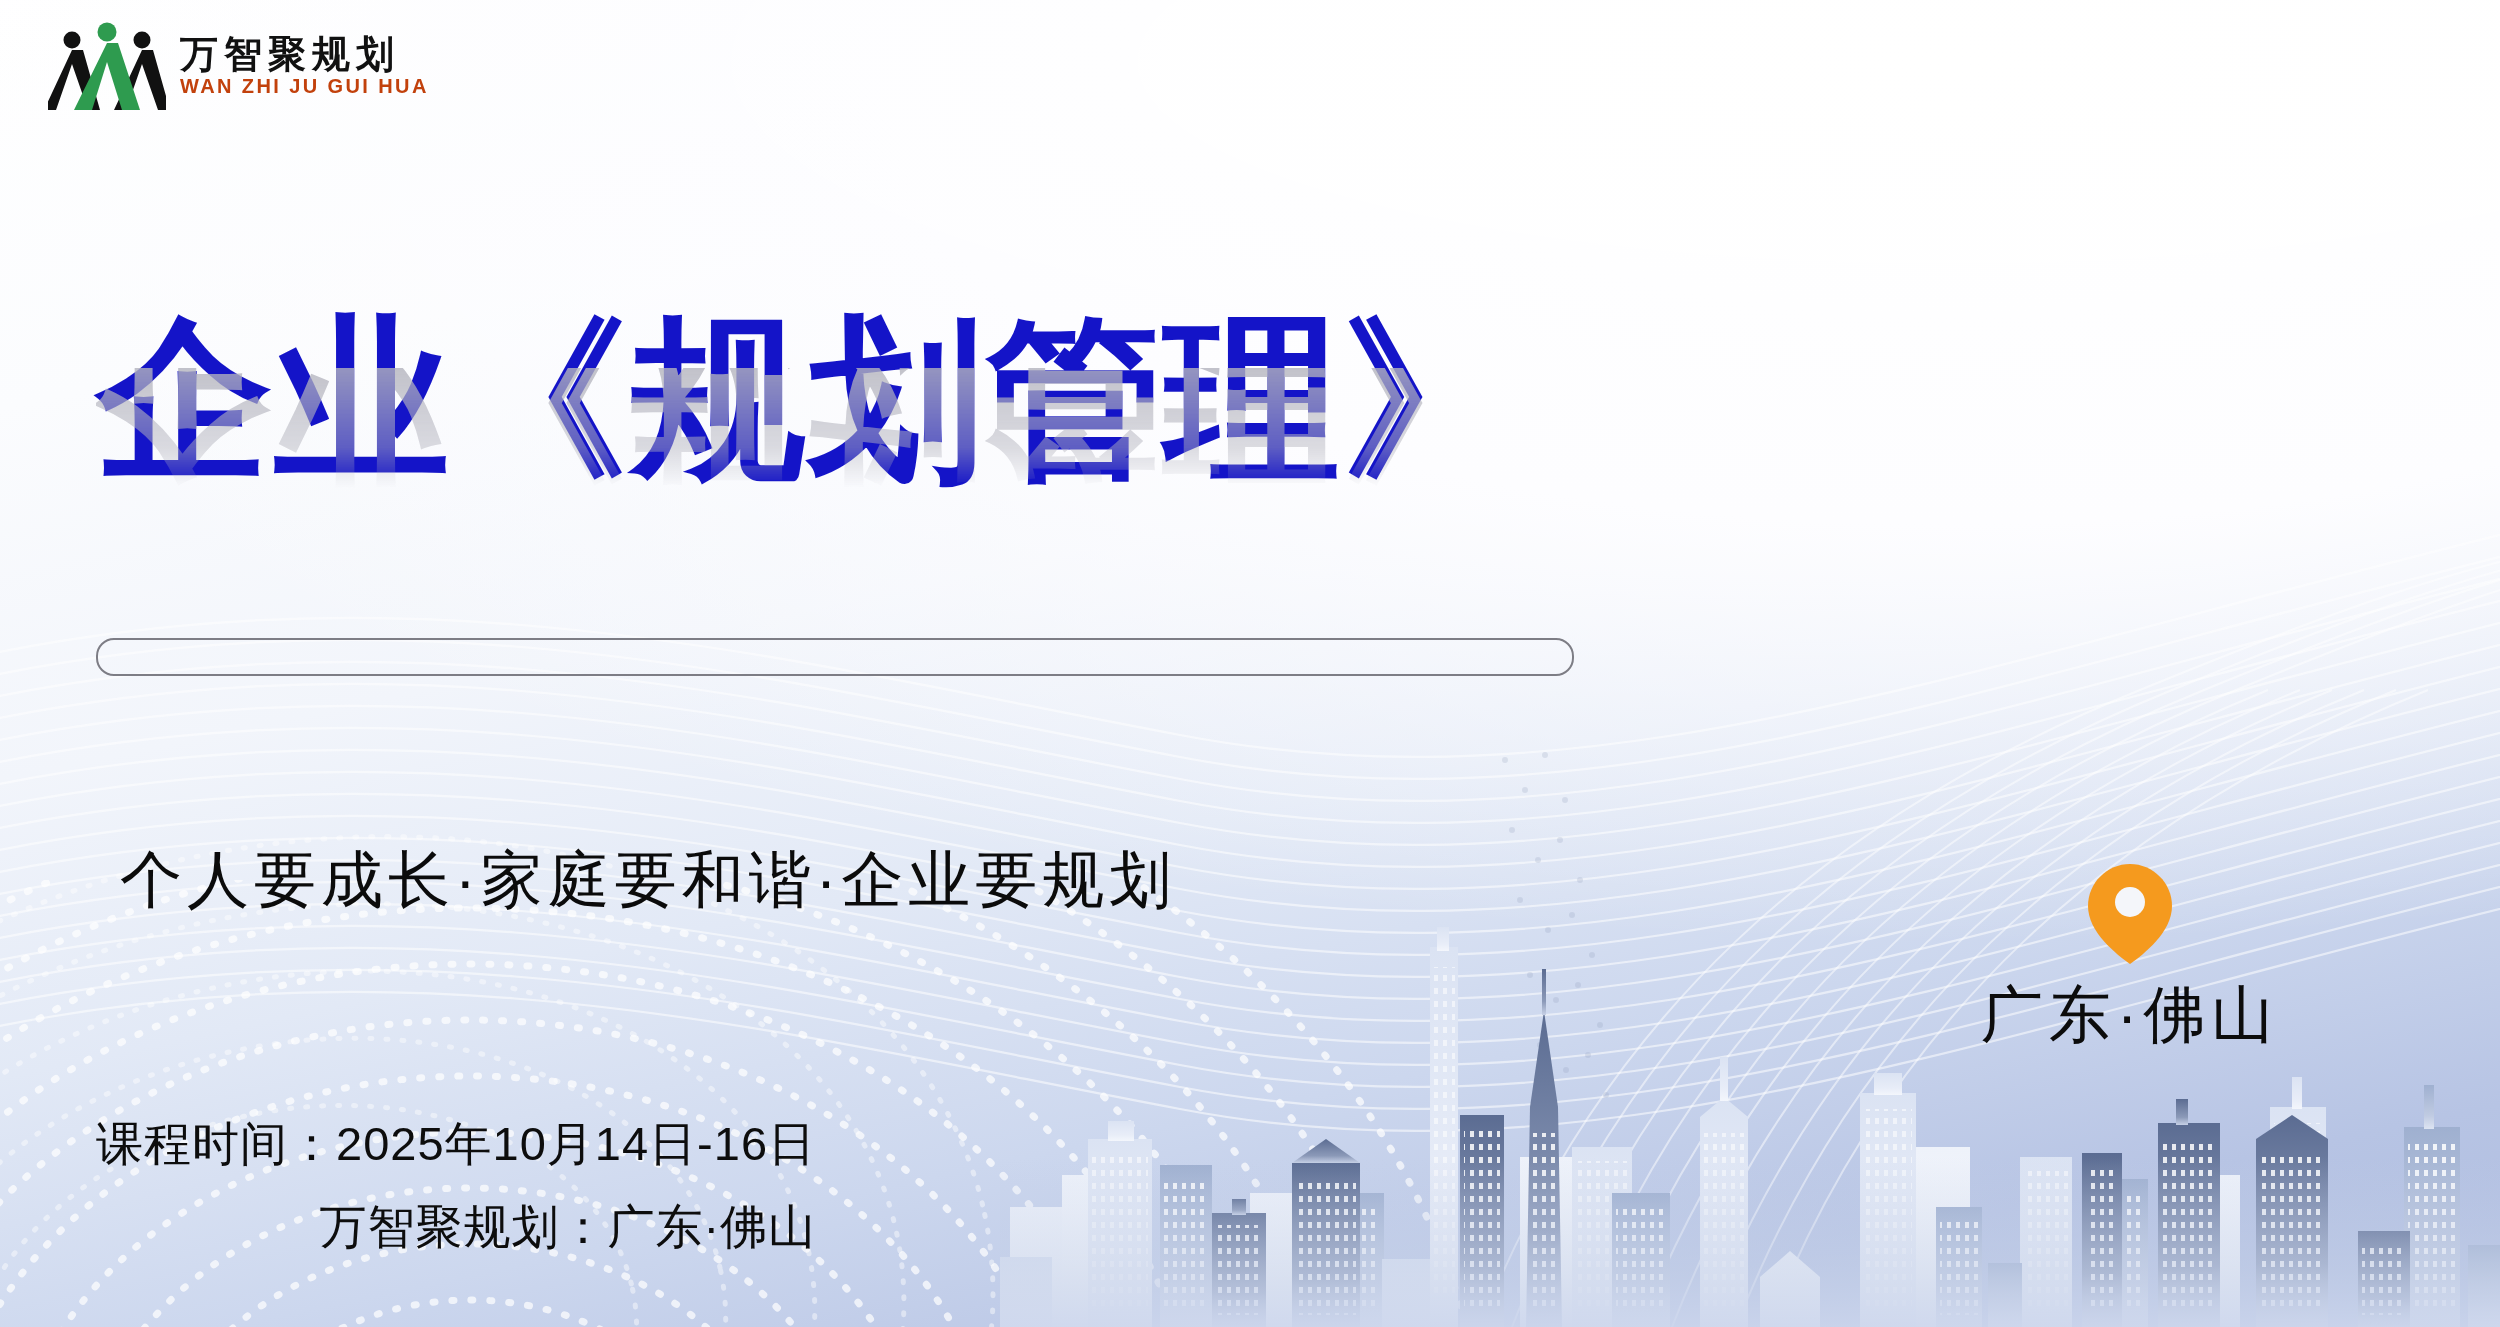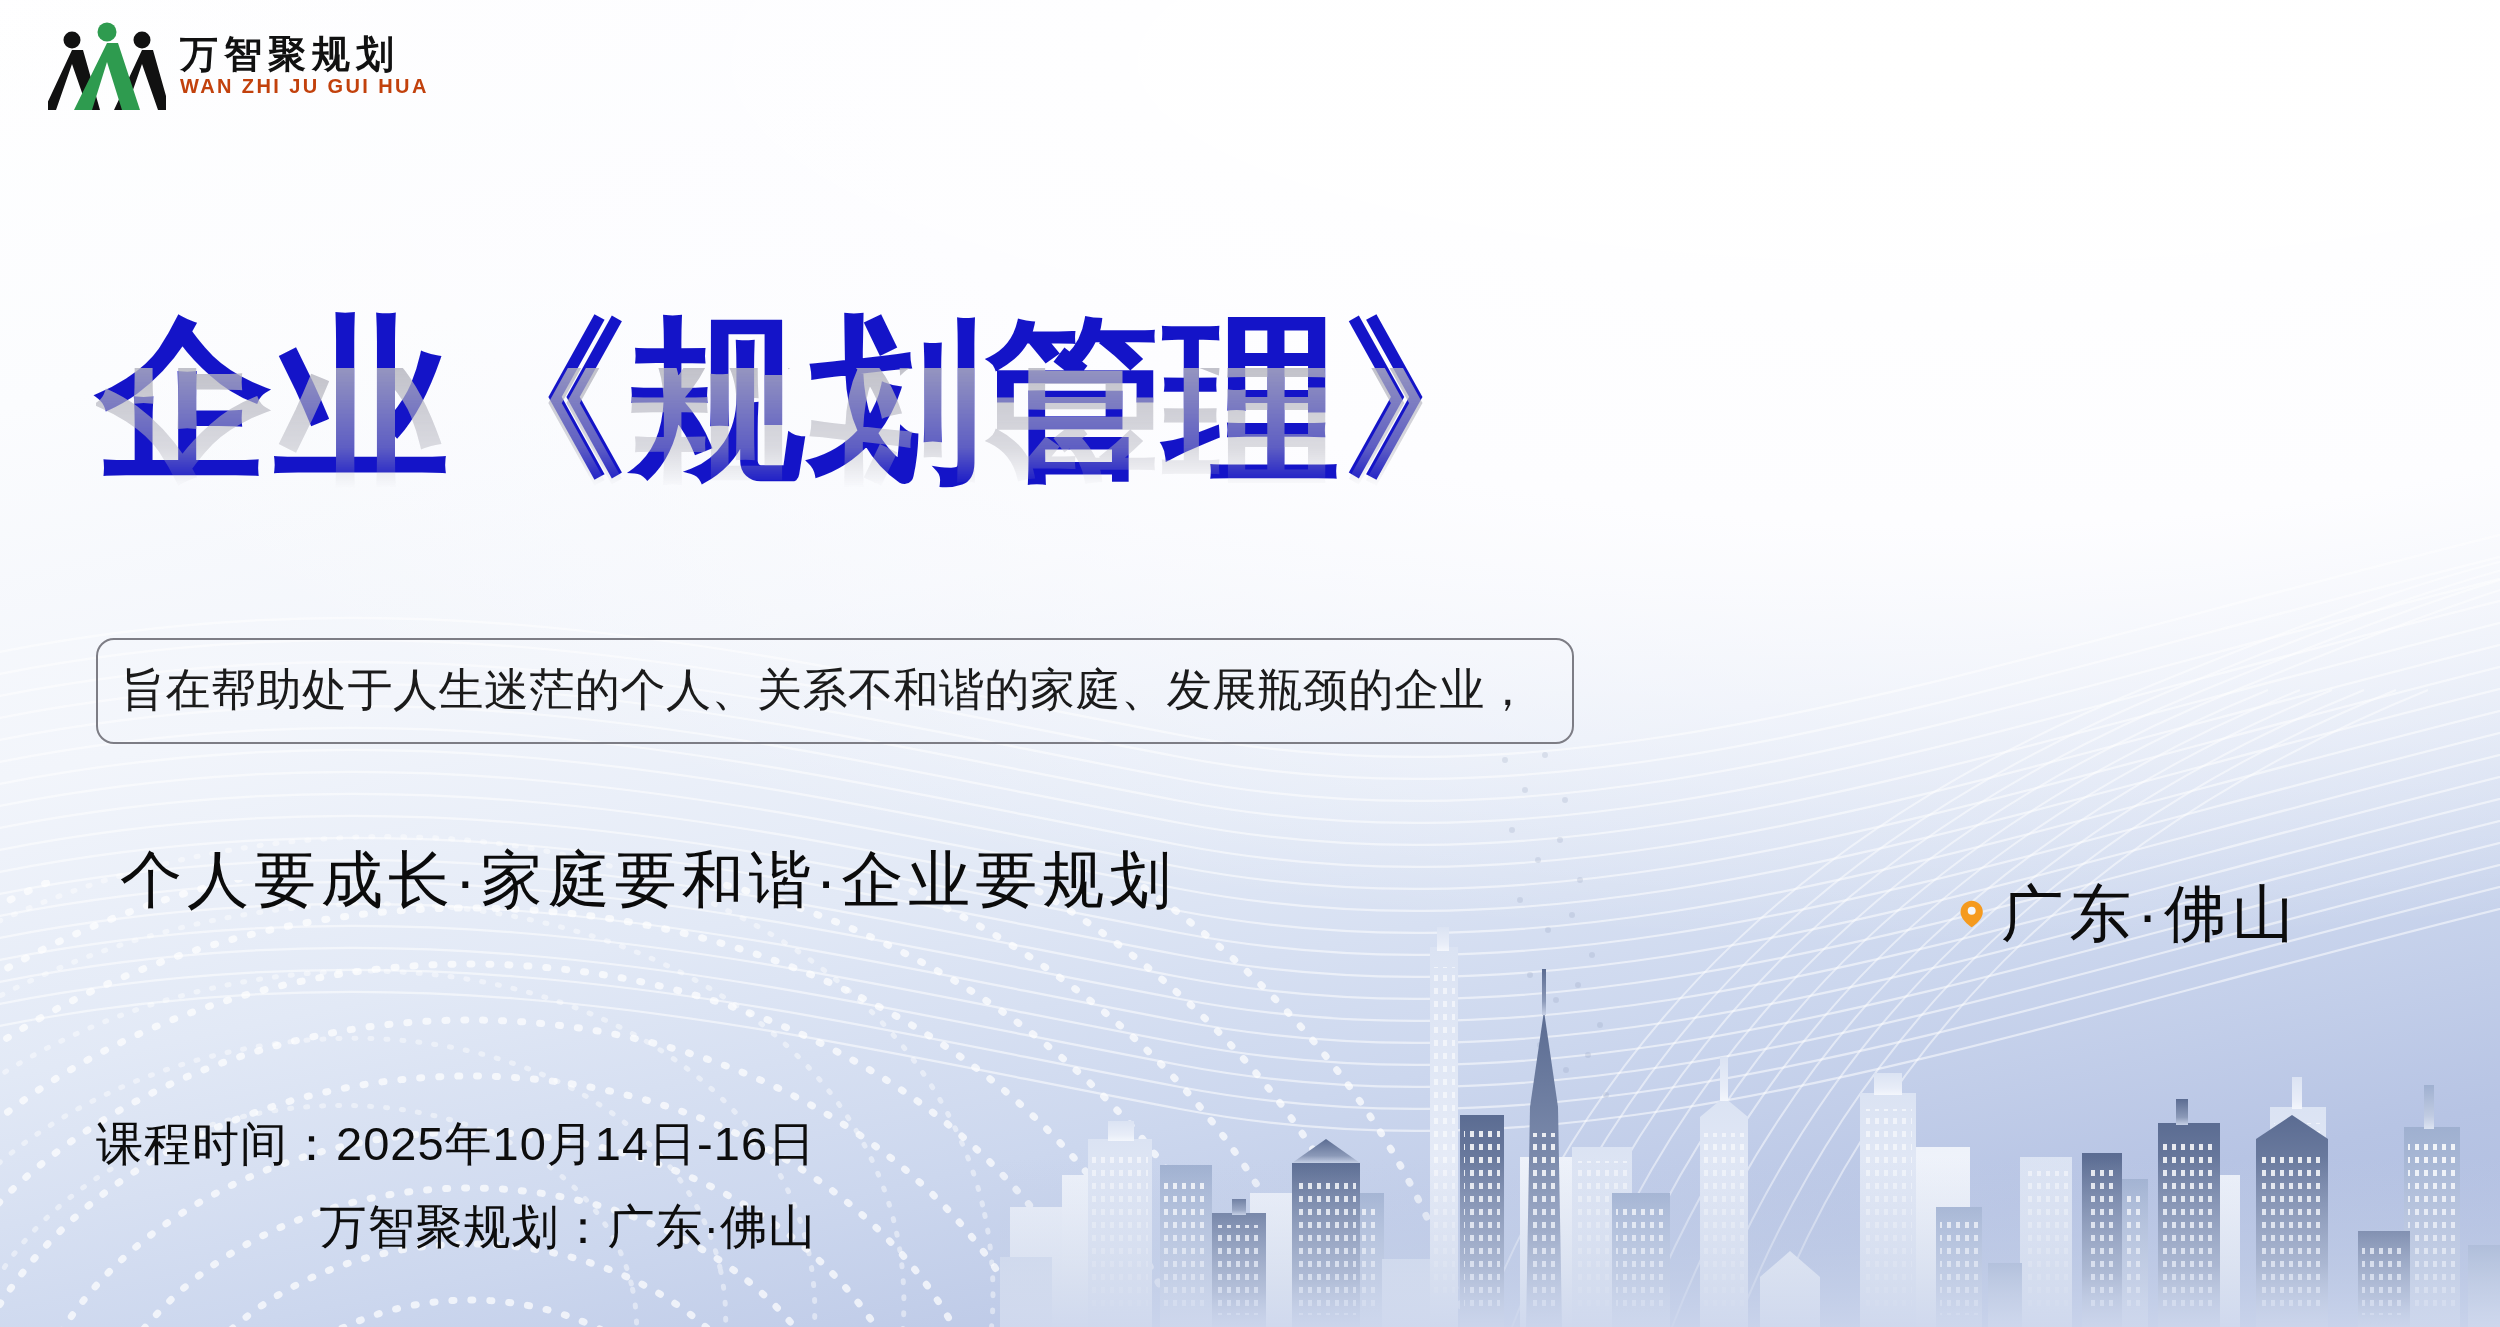--- a/index.html
+++ b/index.html
@@ -109,21 +109,21 @@
   .course-line{
     font-family:"Liberation Sans","DejaVu Sans",sans-serif;
     font-size:47px; font-weight:500; color:#0d0d0d;
     letter-spacing:1px; white-space:nowrap; line-height:1;
   }
 
   
   .location{
     position:absolute; left:1960px; top:862px;
     width:340px;
-    display:flex; flex-direction:row; align-items:center; gap:18px;
+    display:flex; flex-direction:column; align-items:center; gap:18px;
     z-index:30;
   }
   .pin{ width:88px; height:104px; display:block; }
   .location-label{
     font-family:"Liberation Sans","DejaVu Sans",sans-serif;
     font-size:62px; font-weight:500; color:#0c0c0c;
     letter-spacing:6px; white-space:nowrap; line-height:1;
   }
 
   
@@ -406,21 +406,20 @@
       <div class="logo-en">WAN ZHI JU GUI HUA</div>
     </div>
   </div>
 
   <div class="title-wrap">
     <div class="title">企业《规划管理》</div>
     <div class="title-reflect">企业《规划管理》</div>
   </div>
 
   <div class="desc-box">
-    <div class="desc-line">旨在帮助处于人生迷茫的个人、关系不和谐的家庭、发展瓶颈的企业，</div>
   </div>
 
   <div class="slogan">个人要成长·家庭要和谐·企业要规划</div>
 
   <div class="course-info">
     <div class="course-line">课程时间：2025年10月14日-16日</div>
     <div class="course-line">万智聚规划：广东·佛山</div>
   </div>
 
   <div class="location">

